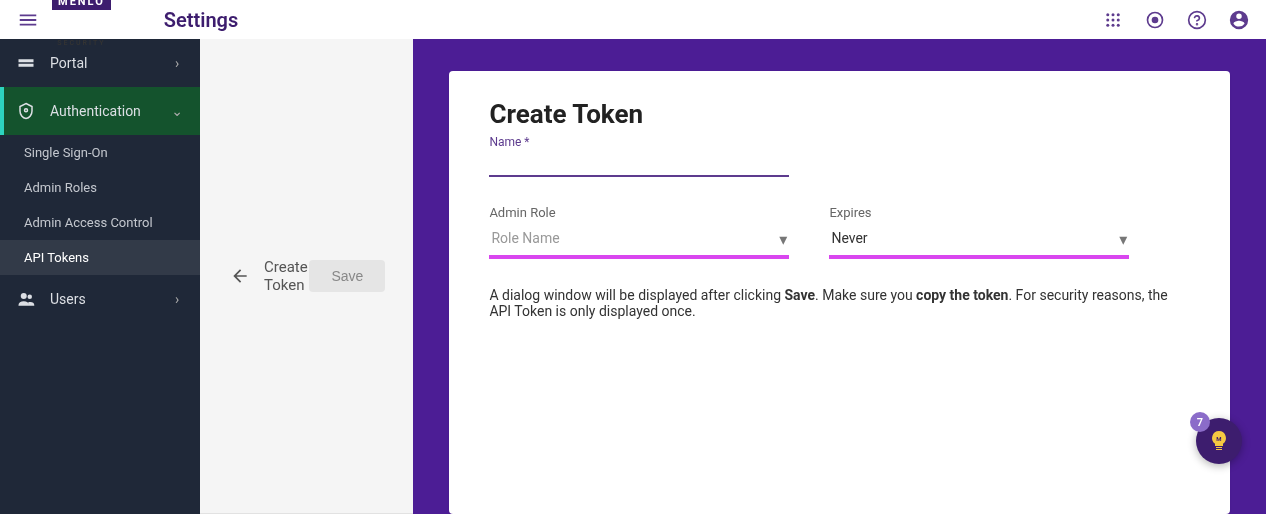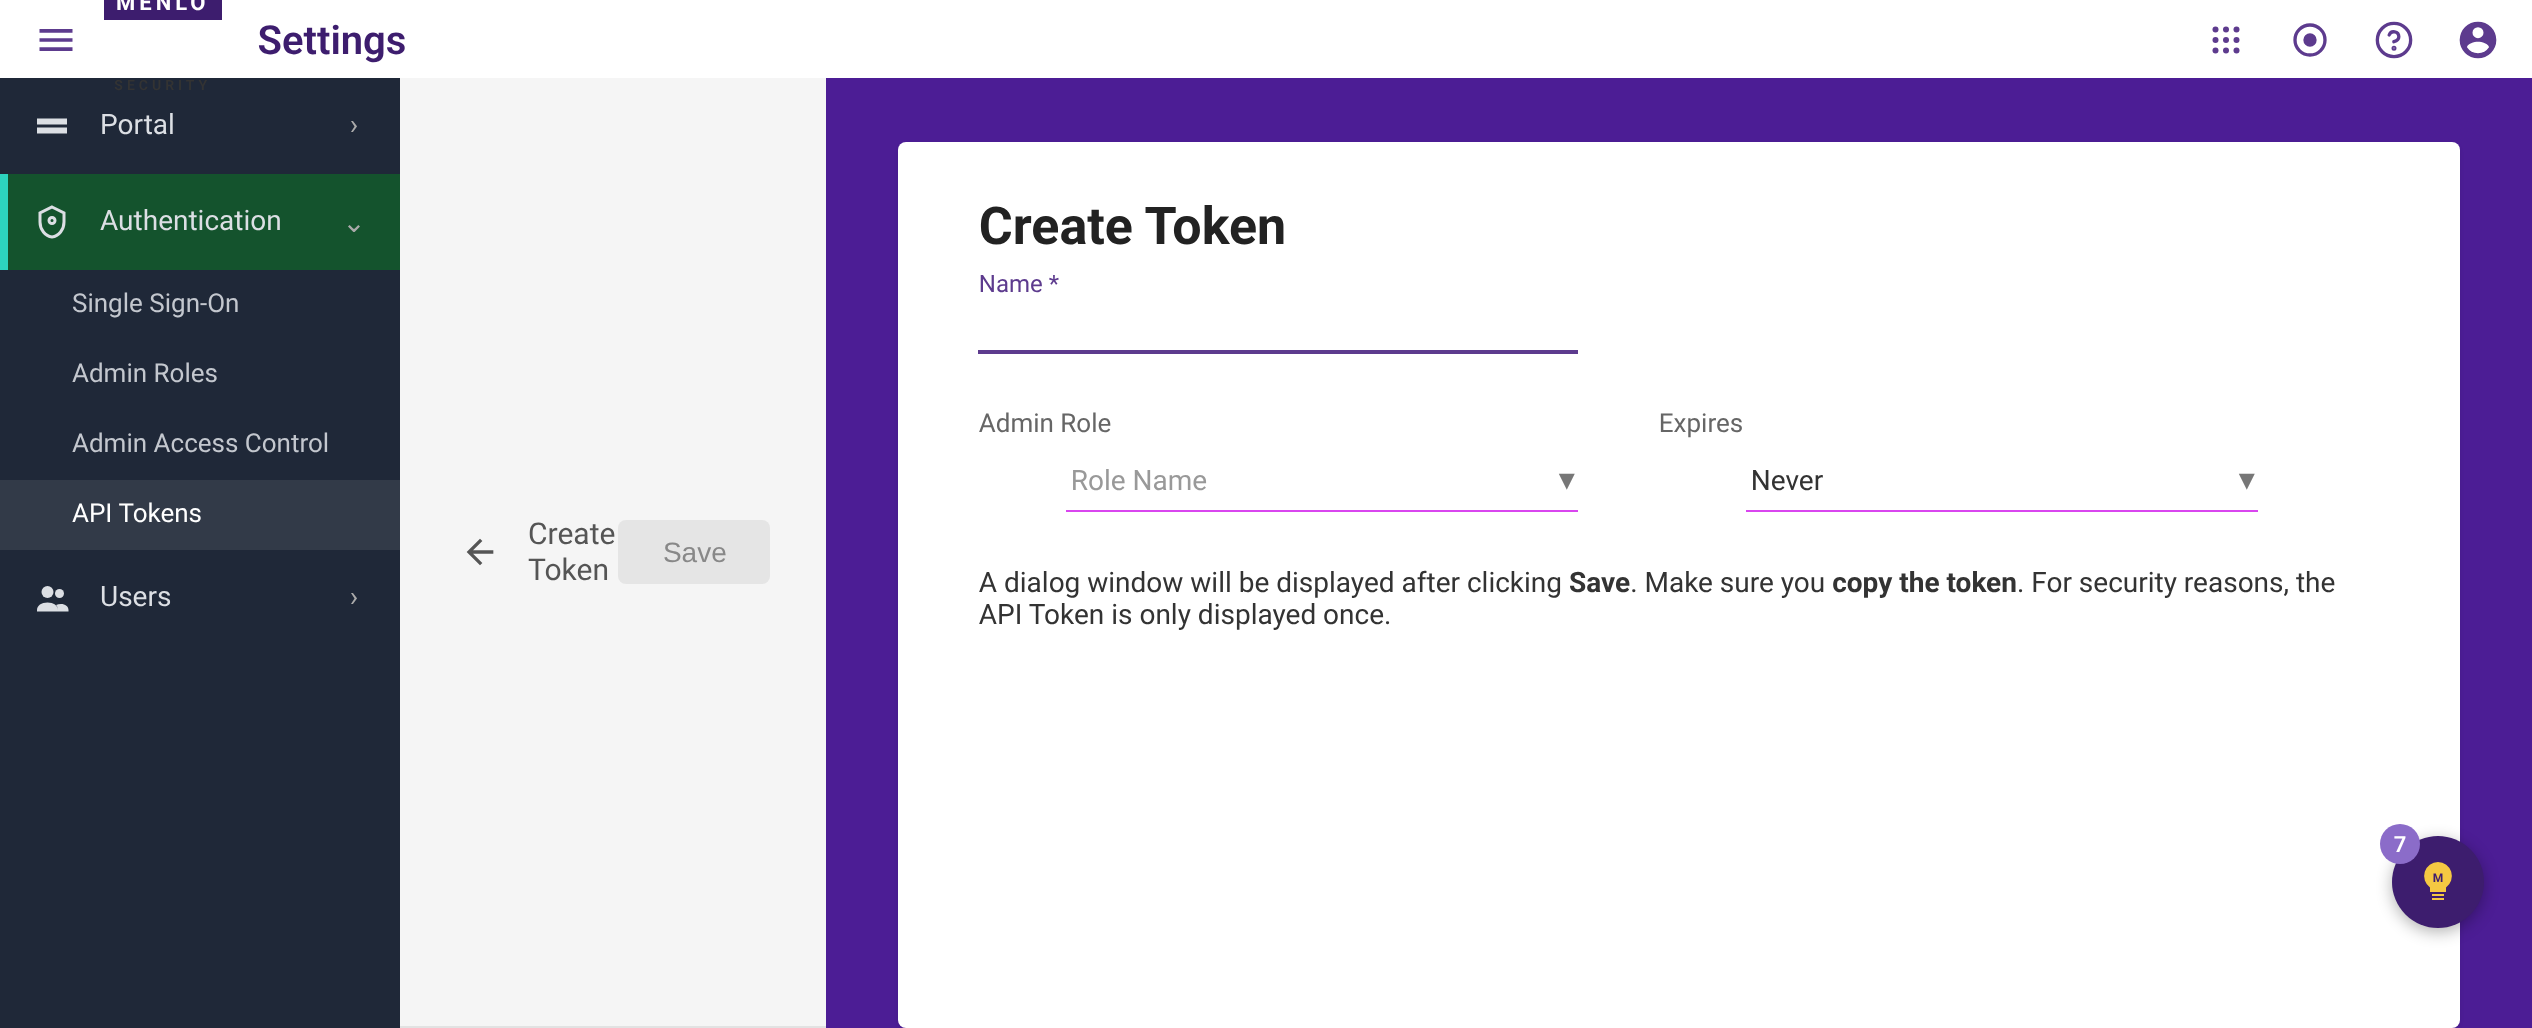--- a/index.html
+++ b/index.html
@@ -55,20 +55,21 @@
       font-size: 7px;
       letter-spacing: 2px;
       color: #333;
       font-weight: 600;
       margin-top: 1px;
     }
     .page-title {
       font-size: 20px;
       font-weight: 600;
       color: #3d1d6e;
+      margin-left: 35px;
     }
     .topbar-right {
       position: absolute;
       right: 16px;
       display: flex;
       align-items: center;
       gap: 20px;
       color: #5d3b8e;
     }
     .topbar-icon {
@@ -125,21 +126,21 @@
     .sidebar-label {
       flex: 1;
     }
     .sidebar-chevron {
       font-size: 14px;
       color: #aaa;
       width: 14px;
       text-align: center;
     }
     .sidebar-subitem {
-      padding: 10px 16px 10px 36px;
+      padding: 10px 16px 10px 24px;
       cursor: pointer;
       font-size: 13px;
       color: #c3c7ce;
     }
     .sidebar-subitem.selected {
       background: #323a48;
       color: #fff;
     }
     
     
@@ -227,25 +228,24 @@
     .select-field {
       width: 300px;
     }
     .select-label {
       font-size: 13px;
       color: #666;
       margin-bottom: 4px;
     }
     .select-box {
       display: flex;
-      align-items: flex-end;
-      border-bottom: 1px solid #d946ef;
+      align-items: flex-start;
+      border-bottom: 4px solid #d946ef;
       padding: 6px 2px;
       cursor: pointer;
-      margin-left: 44px;
     }
     .select-value {
       flex: 1;
       font-size: 14px;
       color: #333;
     }
     .select-value.placeholder {
       color: #999;
     }
     .select-arrow {

